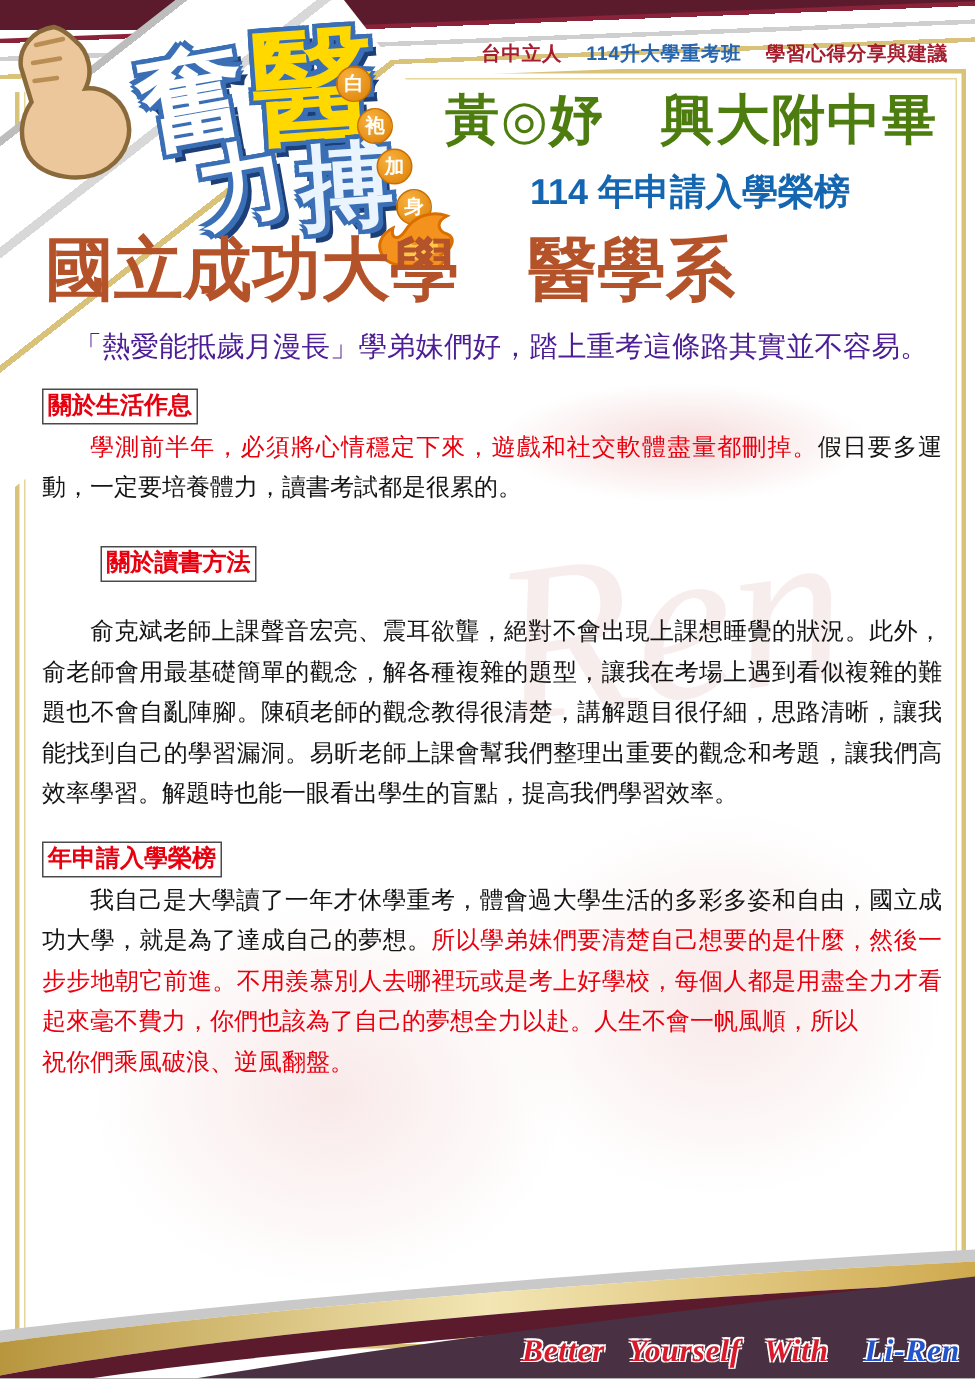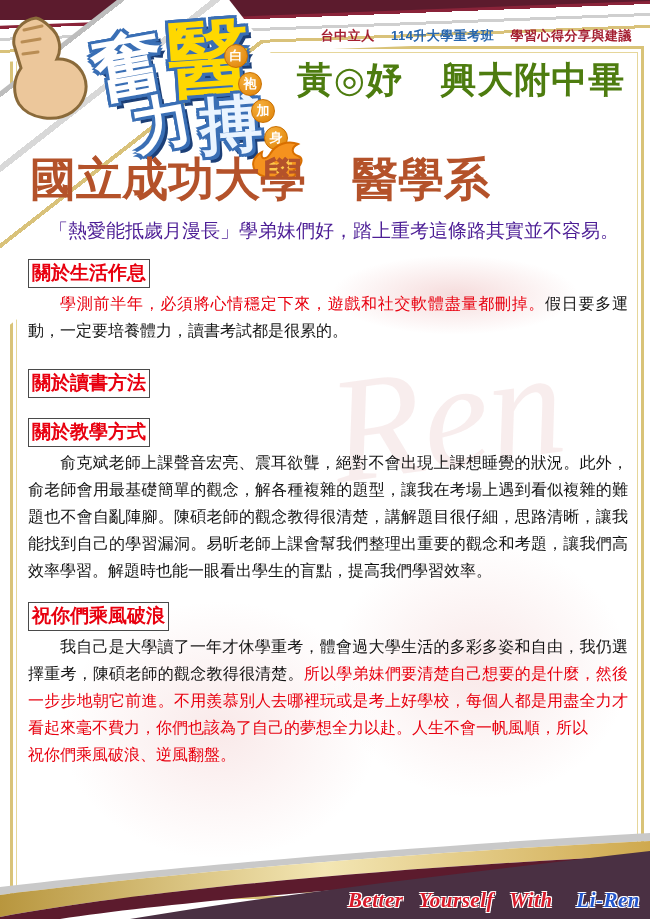--- a/index.html
+++ b/index.html
@@ -63,25 +63,25 @@
   .honor-line { position:absolute; top:112px; left:290px; width:340px; z-index:4; text-align:center;
     font-size:24px; font-weight:900; color:#1566b0; }
   
   .main-title { position:absolute; top:149px; left:30px; right:18px; z-index:3; 
     font-family:"Liberation Serif","DejaVu Serif",serif; font-size:46px; font-weight:900; color:#b4522a; white-space:nowrap; }
   .intro { position:absolute; top:218px; left:30px; right:12px; z-index:3; text-align:center;
     font-size:19px; font-weight:500; color:#4c1d95; }
   
   .content { position:absolute; top:259px; left:28px; right:22px; z-index:3; }
   .sec-heading { display:inline-block; border:1px solid #4a4a4a; color:#e8000f;
-    font-size:19px; font-weight:700; padding:0 3px 1px 3px; background:rgba(255,255,255,.85); }
+    font-size:16px; font-weight:700; padding:0 3px 1px 3px; background:rgba(255,255,255,.85); }
   .sec-para { margin-top:2px; font-size:16px; line-height:27px; text-indent:2em;
     text-align:justify; color:#141414; font-weight:500; }
   .t-red { color:#e8000f; } .t-black { color:#141414; }
-  .sec-1 { margin-bottom:25px; } .sec-2 { margin-bottom:20px; } .sec-3 { margin-bottom:18px; }
+  .sec-1 { margin-bottom:25px; } .sec-2 { margin-bottom:20px;margin-left:39px; } .sec-3 { margin-bottom:18px; }
   
   .footer-svg { position:absolute; left:0; bottom:0; width:650px; height:90px; z-index:4; pointer-events:none; }
   .slogan { position:absolute; right:10px; bottom:6px; z-index:5; white-space:nowrap;
     font-family:"Liberation Serif","DejaVu Serif",serif; font-style:italic; font-weight:700;
     font-size:21px; word-spacing:10px; letter-spacing:.5px; }
   .slogan-red { color:#d81a2a; text-shadow:-1px -1px 0 #fff,1px -1px 0 #fff,-1px 1px 0 #fff,1px 1px 0 #fff; }
   .slogan-blue { color:#2255cc; margin-left:8px; text-shadow:-1px -1px 0 #fff,1px -1px 0 #fff,-1px 1px 0 #fff,1px 1px 0 #fff; }
 </style>
 </head>
 <body>
@@ -119,43 +119,43 @@
       <path d="M22,38 C18,34 22,28 28,27 C26,32 32,33 36,29 C40,25 46,27 46,32 C46,37 38,42 30,41 Z" fill="#ffc84a"></path>
     </svg>
   </div>
 
   <div class="brand-line">
     <span class="brand-red">台中立人</span>
     <span class="brand-blue">114升大學重考班</span>
     <span class="brand-red">學習心得分享與建議</span>
   </div>
   <div class="student-line">黃◎妤　興大附中畢</div>
+  <div class="honor-line">114 年申請入學榮榜</div>
 
   <div class="main-title">國立成功大學　醫學系</div>
   <div class="intro">「熱愛能抵歲月漫長」學弟妹們好，踏上重考這條路其實並不容易。</div>
 
   <div class="content">
 
     <div class="sec sec-1">
       <div><span class="sec-heading">關於生活作息</span></div>
       <p class="sec-para"><span class="t-red">學測前半年，必須將心情穩定下來，遊戲和社交軟體盡量都刪掉。</span><span class="t-black">假日要多運動，一定要培養體力，讀書考試都是很累的。</span></p>
     </div>
 
     <div class="sec sec-2">
       <div><span class="sec-heading">關於讀書方法</span></div>
     </div>
 
     <div class="sec sec-3">
-      <div><span class="sec-heading">關於教學方式</span></div>
       <p class="sec-para"><span class="t-black">俞克斌老師上課聲音宏亮、震耳欲聾，絕對不會出現上課想睡覺的狀況。此外，俞老師會用最基礎簡單的觀念，解各種複雜的題型，讓我在考場上遇到看似複雜的難題也不會自亂陣腳。陳碩老師的觀念教得很清楚，講解題目很仔細，思路清晰，讓我能找到自己的學習漏洞。易昕老師上課會幫我們整理出重要的觀念和考題，讓我們高效率學習。解題時也能一眼看出學生的盲點，提高我們學習效率。</span></p>
     </div>
 
     <div class="sec sec-4">
-      <div><span class="sec-heading">祝你們乘風破浪</span></div>
-      <p class="sec-para"><span class="t-black">我自己是大學讀了一年才休學重考，體會過大學生活的多彩多姿和自由，我仍選擇重考，陳碩老師的觀念教得很清楚。</span><span class="t-red">所以學弟妹們要清楚自己想要的是什麼，然後一步步地朝它前進。不用羨慕別人去哪裡玩或是考上好學校，每個人都是用盡全力才看起來毫不費力，你們也該為了自己的夢想全力以赴。人生不會一帆風順，所以</span><br><span class="t-red">祝你們乘風破浪、逆風翻盤。</span></p>
+      <div><span class="sec-heading">年申請入學榮榜</span></div>
+      <p class="sec-para"><span class="t-black">我自己是大學讀了一年才休學重考，體會過大學生活的多彩多姿和自由，國立成功大學，就是為了達成自己的夢想。</span><span class="t-red">所以學弟妹們要清楚自己想要的是什麼，然後一步步地朝它前進。不用羨慕別人去哪裡玩或是考上好學校，每個人都是用盡全力才看起來毫不費力，你們也該為了自己的夢想全力以赴。人生不會一帆風順，所以</span><br><span class="t-red">祝你們乘風破浪、逆風翻盤。</span></p>
     </div>
 
   </div>
 
   <svg class="footer-svg" viewBox="0 0 650 90">
     <defs>
       <linearGradient id="goldgrad" x1="0" y1="0" x2="1" y2="0">
         <stop offset="0" stop-color="#b8963e"></stop>
         <stop offset="0.5" stop-color="#f3e6b4"></stop>
         <stop offset="1" stop-color="#cfa94e"></stop>

